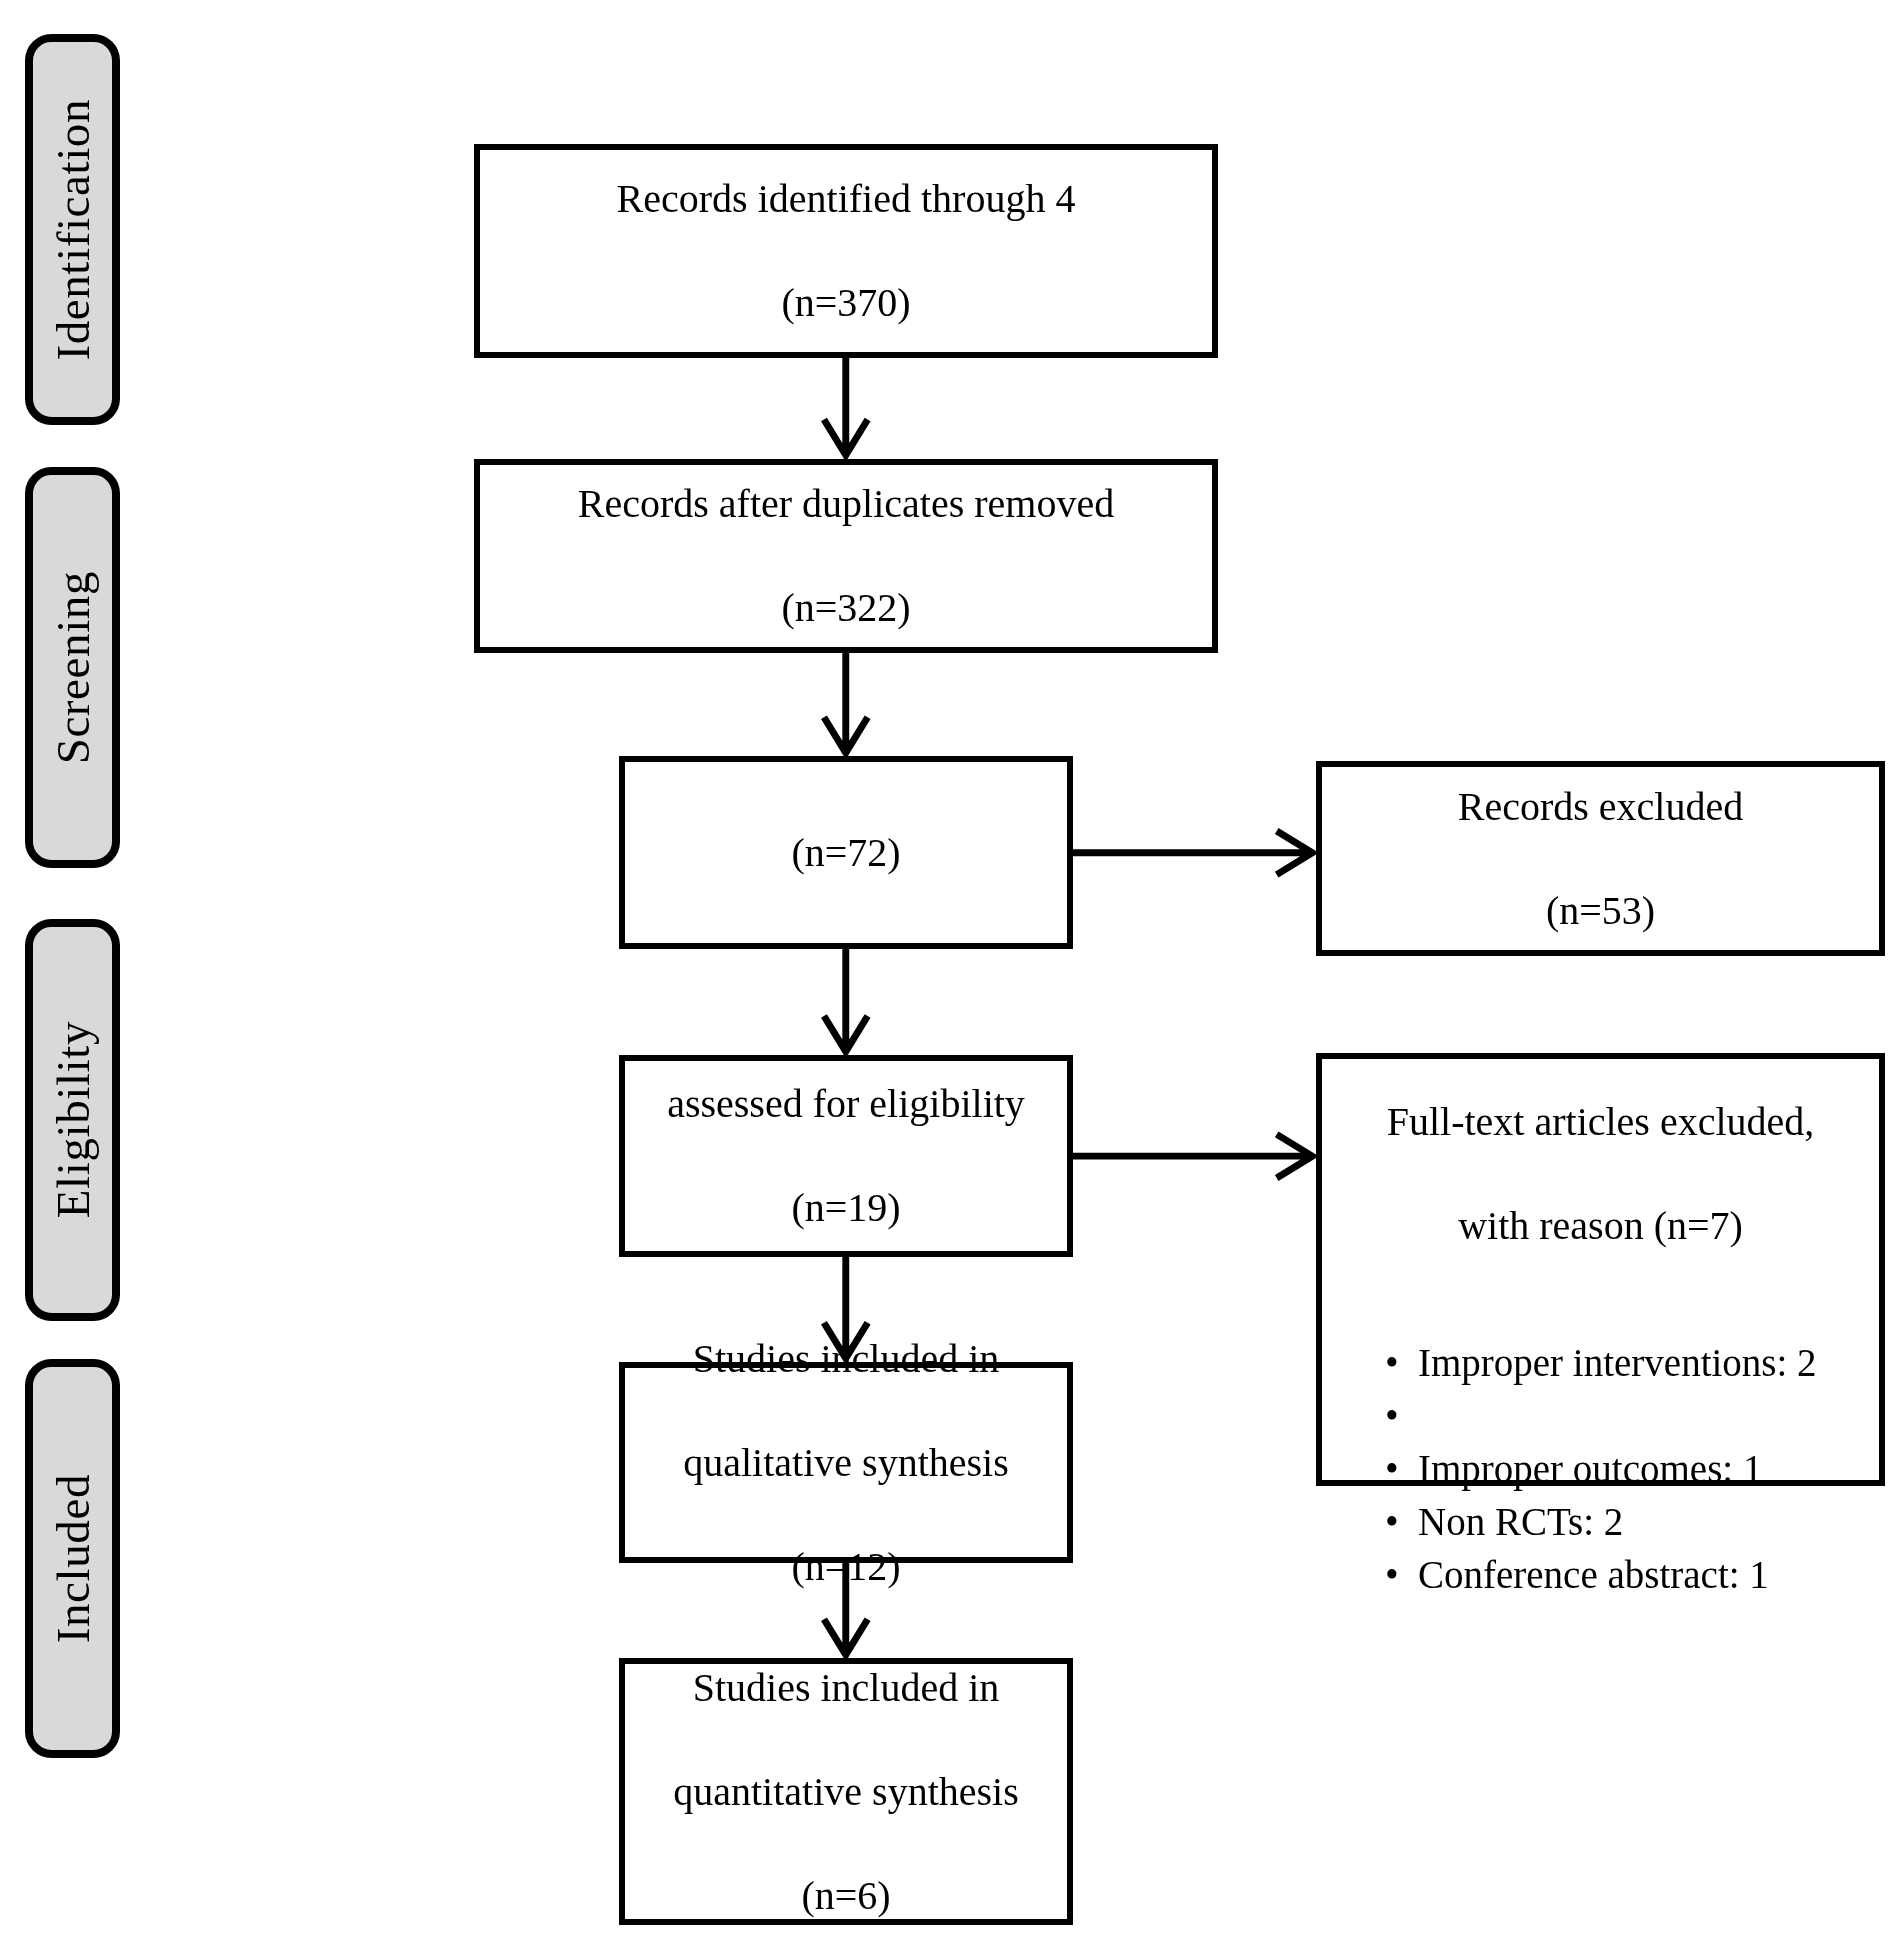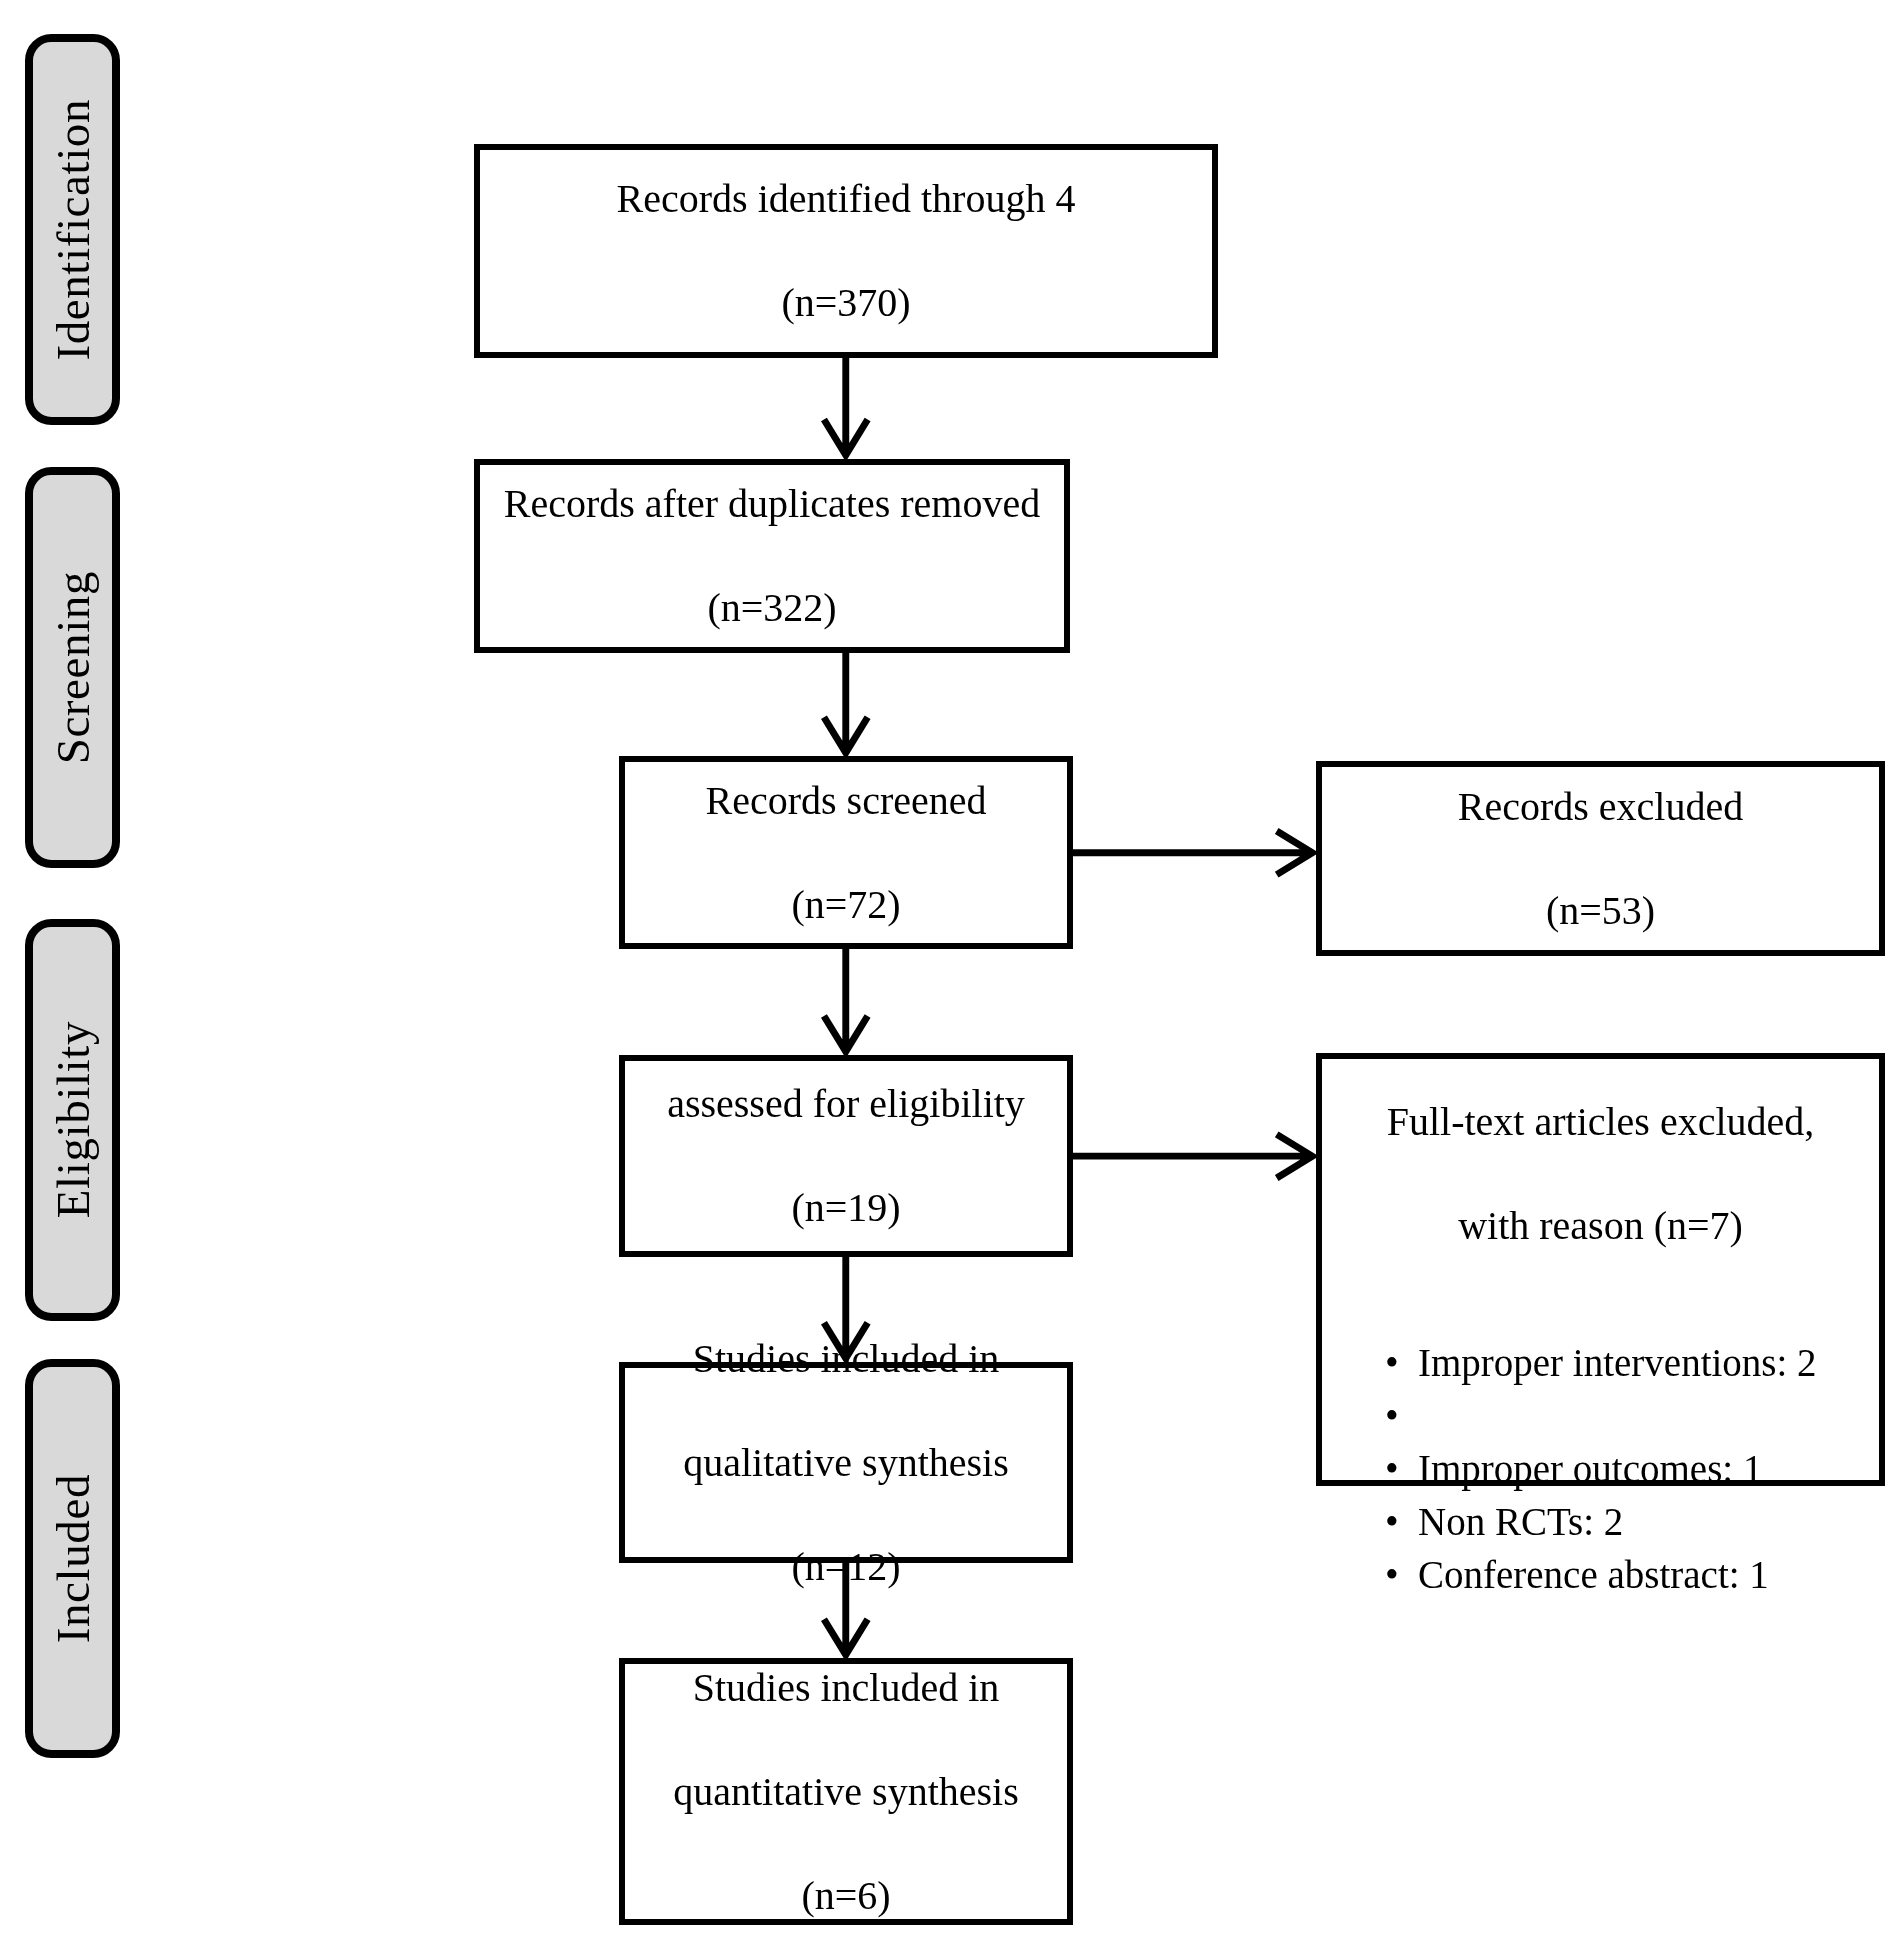--- a/index.html
+++ b/index.html
@@ -41,21 +41,21 @@
     background:#ffffff;
     border:6.9px solid #000;
     box-sizing:border-box;
     display:flex;flex-direction:column;
     align-items:center;justify-content:center;
     text-align:center;
     font-size:40px;line-height:1.5;gap:44px;
   }
   .bline{white-space:nowrap;}
   #box-identified{left:474px;top:144px;width:744px;height:214px;}
-  #box-deduplicated{left:474px;top:459px;width:596px;height:194px;}
+  #box-deduplicated{left:474px;top:459px;width:744px;height:194px;}
   #box-screened{left:619px;top:756px;width:454px;height:193px;}
   #box-records-excluded{left:1316px;top:761px;width:569px;height:195px;}
   #box-fulltext{left:619px;top:1055px;width:454px;height:202px;}
   #box-qualitative{left:619px;top:1362px;width:454px;height:201px;}
   #box-quantitative{left:619px;top:1658px;width:454px;height:267px;}
 
   
   #box-fulltext-excluded{
     left:1316px;top:1053px;width:569px;height:433px;
     justify-content:flex-start;
@@ -105,21 +105,20 @@
     <div class="bline">Records identified through 4</div>
     <div class="bline">(n=370)</div>
   </div>
 
   <div class="fbox" id="box-deduplicated">
     <div class="bline">Records after duplicates removed</div>
     <div class="bline">(n=322)</div>
   </div>
 
   <div class="fbox" id="box-screened">
-    <div class="bline">Records screened</div>
     <div class="bline">(n=72)</div>
   </div>
 
   <div class="fbox" id="box-records-excluded">
     <div class="bline">Records excluded</div>
     <div class="bline">(n=53)</div>
   </div>
 
   <div class="fbox" id="box-fulltext">
     <div class="bline">assessed for eligibility</div>

